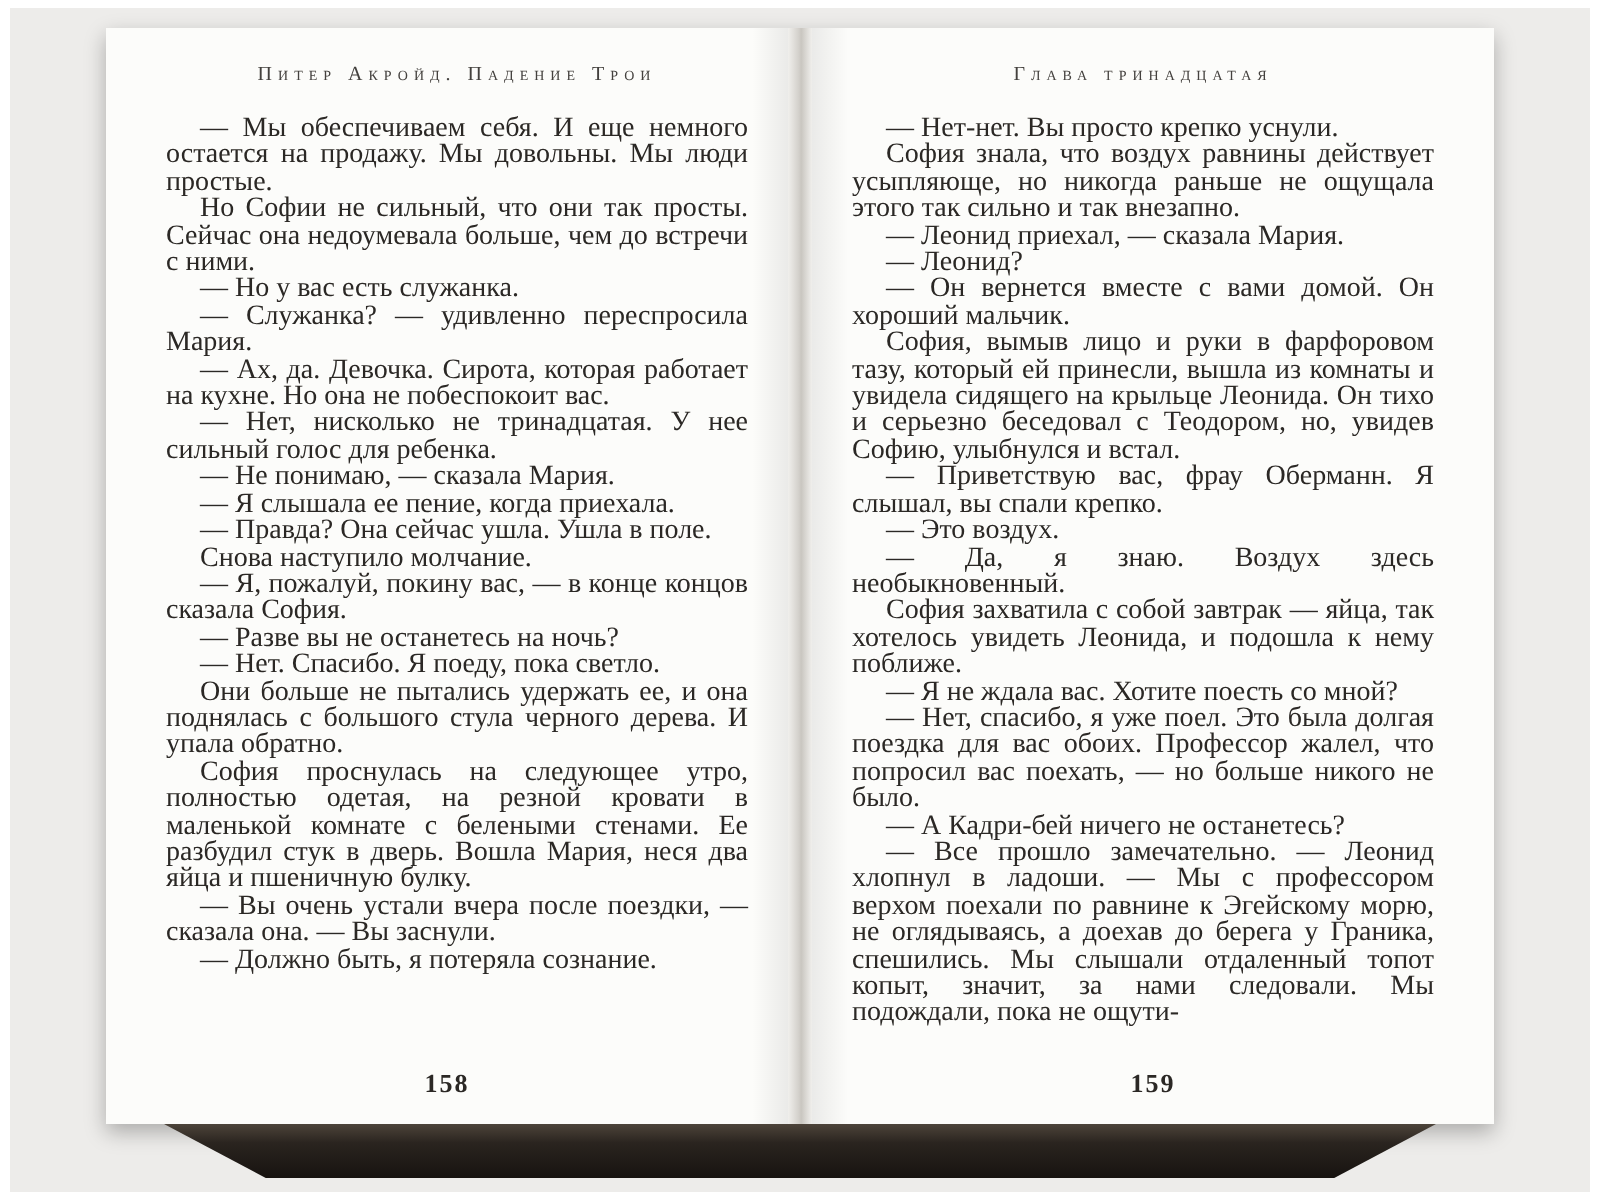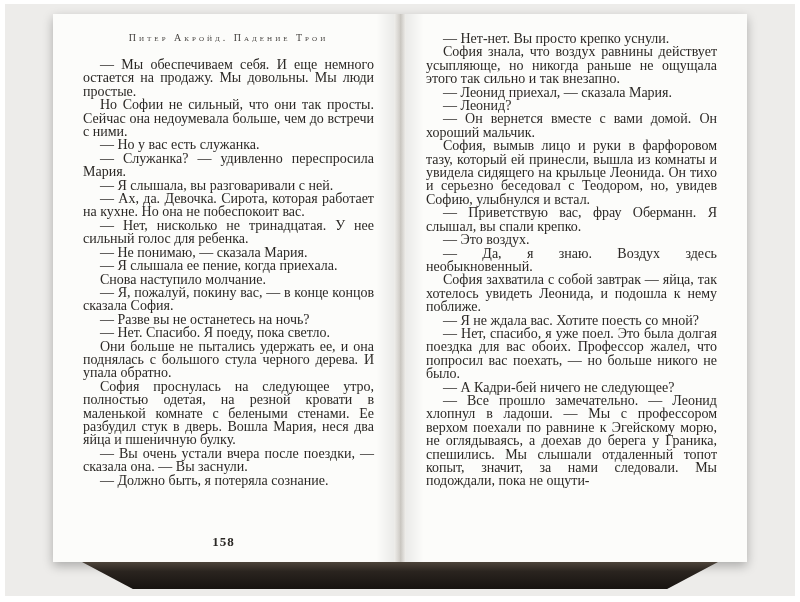--- a/index.html
+++ b/index.html
@@ -99,55 +99,57 @@
 
   <div class="book">
 
     <div class="page left">
       <div class="running-head">Питер Акройд. Падение Трои</div>
       <div class="text-block">
           <p>— Мы обеспечиваем себя. И еще немного остается на продажу. Мы довольны. Мы люди простые.</p>
           <p>Но Софии не сильный, что они так просты. Сейчас она недоумевала больше, чем до встречи с ними.</p>
           <p>— Но у вас есть служанка.</p>
           <p>— Служанка? — удивленно переспросила Мария.</p>
-          <p>— Я слышала, вы разговаривали с ней.</p>
           <p>— Ах, да. Девочка. Сирота, которая работает на кухне. Но она не побеспокоит вас.</p>
           <p>— Нет, нисколько не тринадцатая. У нее сильный голос для ребенка.</p>
           <p>— Не понимаю, — сказала Мария.</p>
           <p>— Я слышала ее пение, когда приехала.</p>
+          <p>— Правда? Она сейчас ушла. Ушла в поле.</p>
           <p>Снова наступило молчание.</p>
           <p>— Я, пожалуй, покину вас, — в конце концов сказала София.</p>
           <p>— Разве вы не останетесь на ночь?</p>
           <p>— Нет. Спасибо. Я поеду, пока светло.</p>
           <p>Они больше не пытались удержать ее, и она поднялась с большого стула черного дерева. И упала обратно.</p>
           <p>София проснулась на следующее утро, полностью одетая, на резной кровати в маленькой комнате с белеными стенами. Ее разбудил стук в дверь. Вошла Мария, неся два яйца и пшеничную булку.</p>
           <p>— Вы очень устали вчера после поездки, — сказала она. — Вы заснули.</p>
           <p>— Должно быть, я потеряла сознание.</p>
         </div>
       <div class="page-number">158</div>
     </div>
 
     <div class="gutter"></div>
 
     <div class="page right">
+      <div class="running-head">Глава тринадцатая</div>
       <div class="text-block">
           <p>— Нет-нет. Вы просто крепко уснули.</p>
           <p>София знала, что воздух равнины действует усыпляюще, но никогда раньше не ощущала этого так сильно и так внезапно.</p>
           <p>— Леонид приехал, — сказала Мария.</p>
           <p>— Леонид?</p>
           <p>— Он вернется вместе с вами домой. Он хороший мальчик.</p>
           <p>София, вымыв лицо и руки в фарфоровом тазу, который ей принесли, вышла из комнаты и увидела сидящего на крыльце Леонида. Он тихо и серьезно беседовал с Теодором, но, увидев Софию, улыбнулся и встал.</p>
           <p>— Приветствую вас, фрау Оберманн. Я слышал, вы спали крепко.</p>
           <p>— Это воздух.</p>
           <p>— Да, я знаю. Воздух здесь необыкновенный.</p>
           <p>София захватила с собой завтрак — яйца, так хотелось увидеть Леонида, и подошла к нему поближе.</p>
           <p>— Я не ждала вас. Хотите поесть со мной?</p>
           <p>— Нет, спасибо, я уже поел. Это была долгая поездка для вас обоих. Профессор жалел, что попросил вас поехать, — но больше никого не было.</p>
-          <p>— А Кадри-бей ничего не следующее?</p>
+          <p>— А Кадри-бей ничего не останетесь?</p>
           <p>— Все прошло замечательно. — Леонид хлопнул в ладоши. — Мы с профессором верхом поехали по равнине к Эгейскому морю, не оглядываясь, а доехав до берега у Граника, спешились. Мы слышали отдаленный топот копыт, значит, за нами следовали. Мы подождали, пока не ощути-</p>
         </div>
+      <div class="page-number">159</div>
     </div>
 
   </div>
 
   <div class="page-block"></div>
 
 </div>
 
 </body></html>

